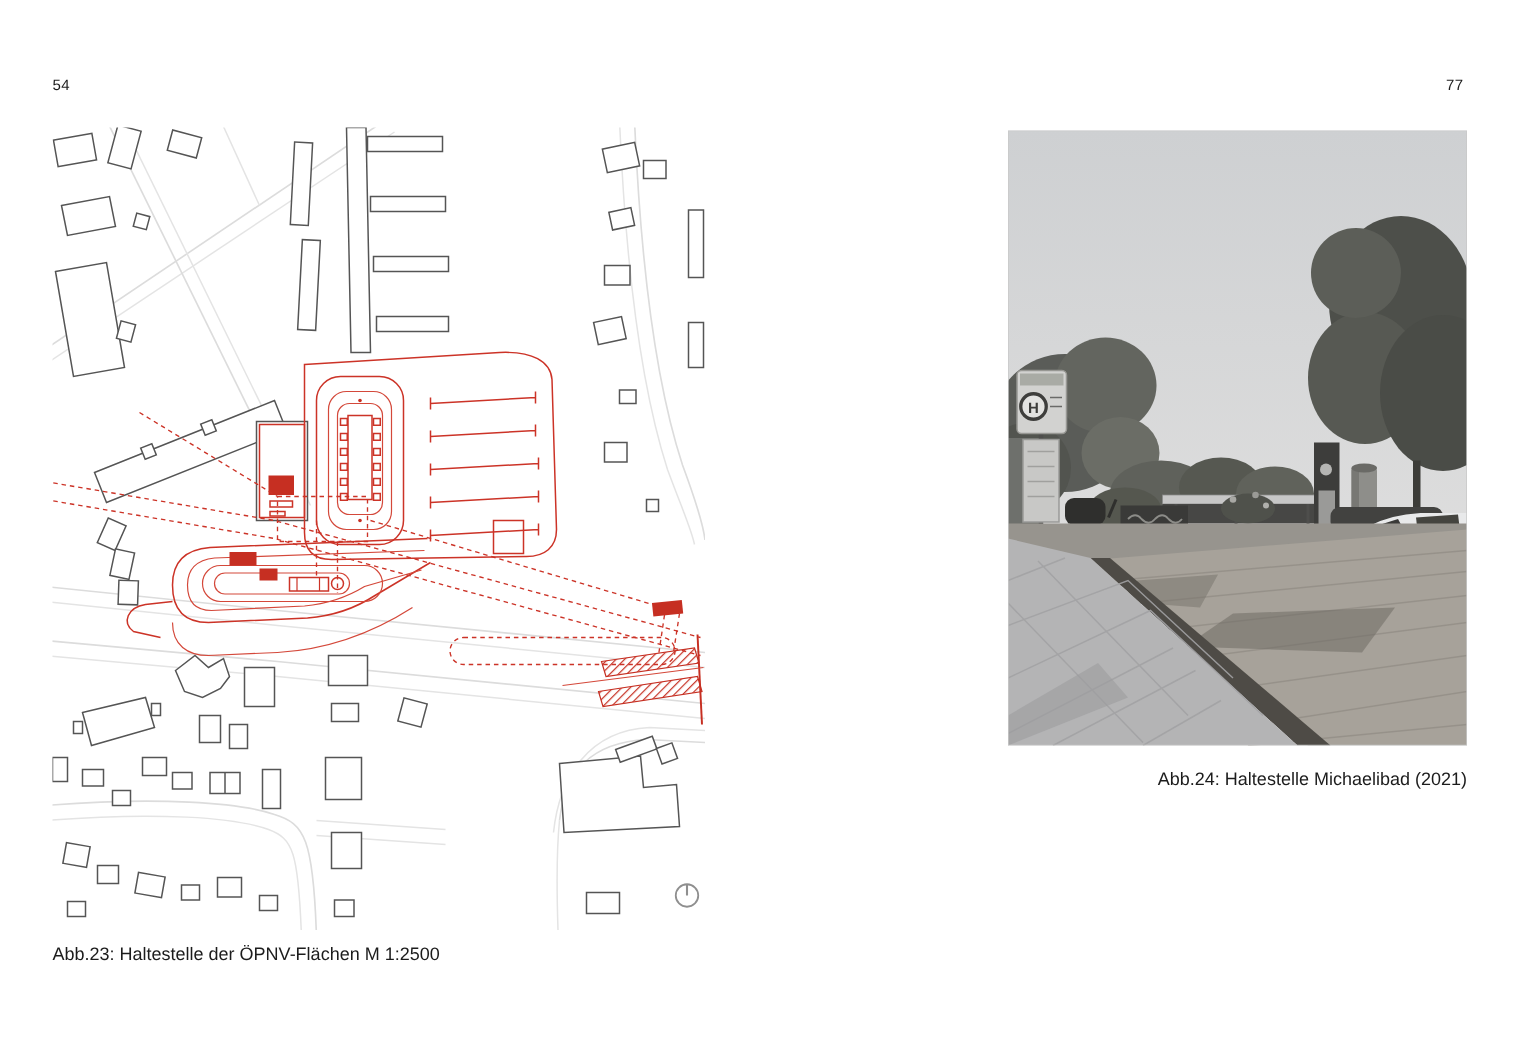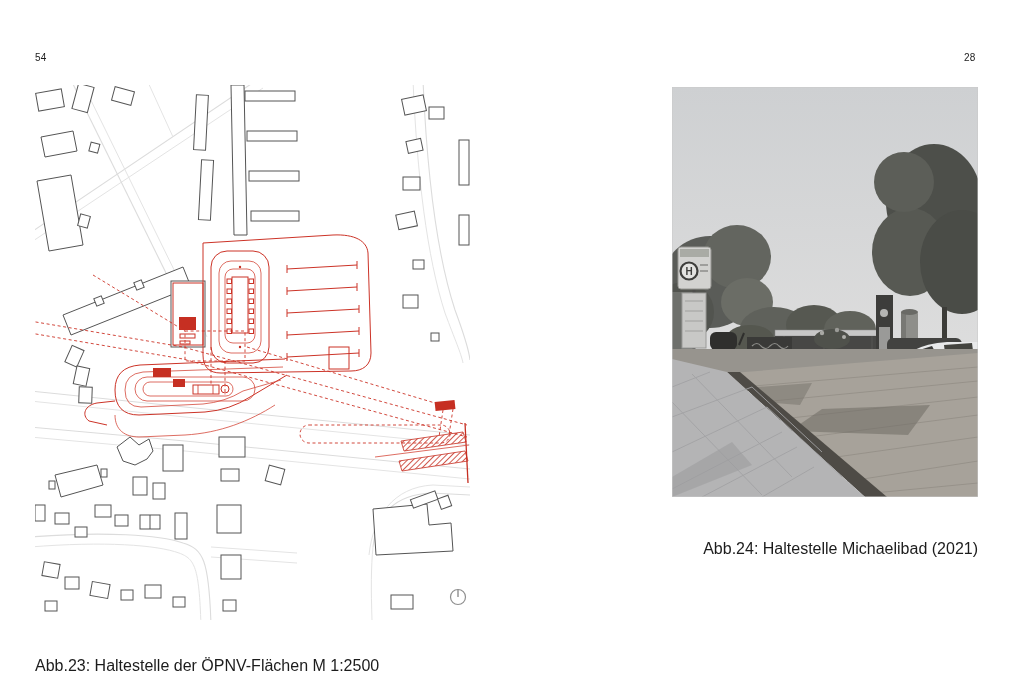--- a/index.html
+++ b/index.html
@@ -1,39 +1,39 @@
 <!DOCTYPE html>
 <html><head>
 <meta charset="utf-8">
 <style>
   html,body{margin:0;padding:0;background:#ffffff;}
   body{width:1016px;height:700px;position:relative;overflow:hidden;
        font-family:"Liberation Sans", sans-serif;color:#1c1c1c;}
   .page-number{position:absolute;font-size:10px;letter-spacing:.2px;}
   #pn-left{left:35px;top:52px;}
   #pn-right{left:964px;top:52px;}
-  .figure-caption{position:absolute;font-size:16px;margin-top:28px;}
+  .figure-caption{position:absolute;font-size:12px;}
   #caption-left{left:35px;top:629px;}
   #caption-right{left:672px;top:512px;width:306px;text-align:right;}
   #map-figure{position:absolute;left:35px;top:85px;width:435px;height:535px;}
   #photo-figure{position:absolute;left:672px;top:87px;width:306px;height:410px;}
   svg{display:block;}
   .bld{fill:#ffffff;stroke:#555555;stroke-width:1;}
   .street{fill:none;stroke:#dcdcdc;stroke-width:1.1;}
   .street2{fill:none;stroke:#e4e4e4;stroke-width:1;}
   .red{fill:none;stroke:#cc3327;stroke-width:1;}
   .redthin{fill:none;stroke:#d4483a;stroke-width:.8;}
   .redsolid{fill:#c62f22;stroke:none;}
   .reddash{fill:none;stroke:#cc3327;stroke-width:.9;stroke-dasharray:3 2.6;}
 </style>
 </head>
 <body>
 
 <div class="page-number" id="pn-left">54</div>
-<div class="page-number" id="pn-right">28</div>
+<div class="page-number" id="pn-right">77</div>
 
 <div id="map-figure">
 <svg viewBox="0 0 435 535" width="435" height="535">
   <defs>
     <pattern id="redhatch" width="4" height="4" patternTransform="rotate(45)" patternUnits="userSpaceOnUse">
       <rect width="4" height="4" fill="#ffffff"></rect>
       <line x1="0" y1="0" x2="0" y2="4" stroke="#c62f22" stroke-width="1.6"></line>
     </pattern>
   </defs>
 

